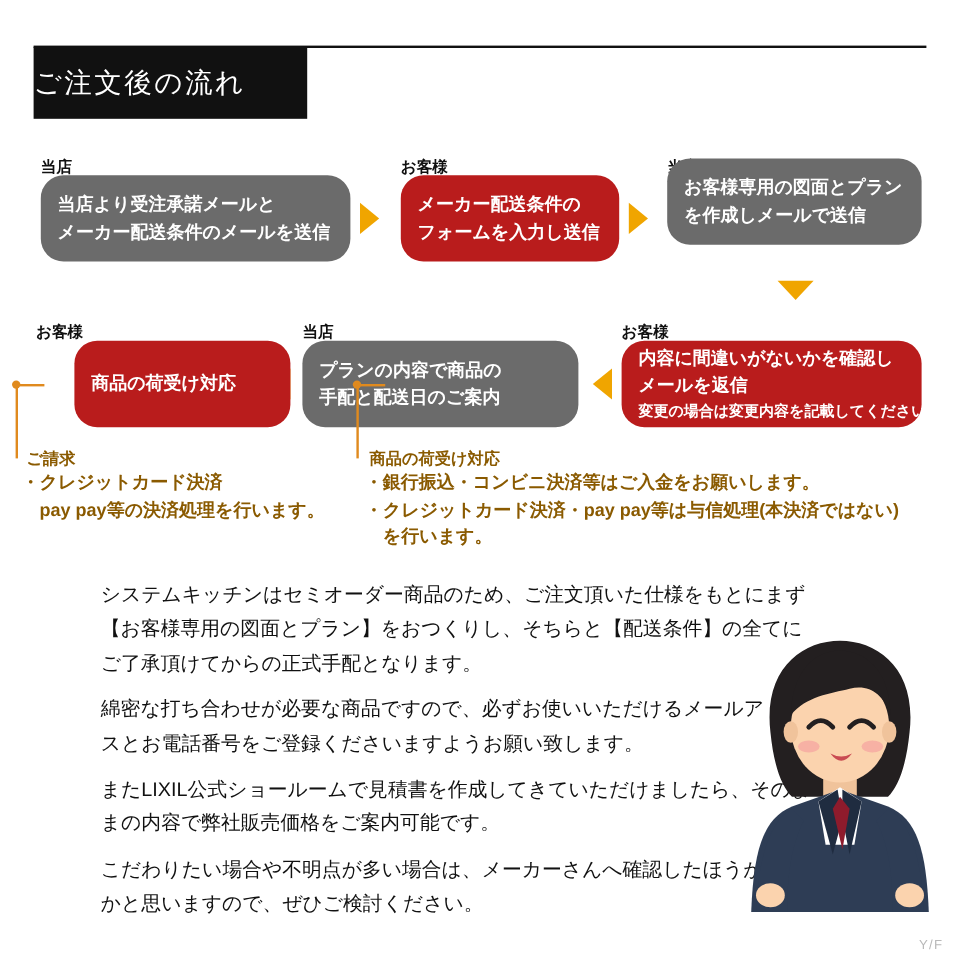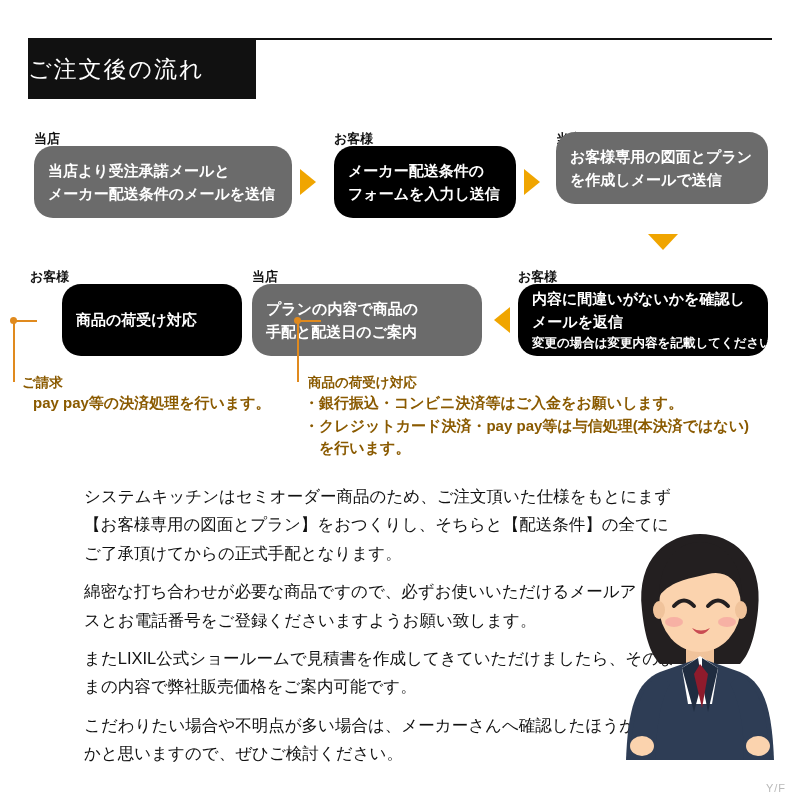--- a/index.html
+++ b/index.html
@@ -60,21 +60,21 @@
     color: #ffffff;
     font-size: 15px;
     line-height: 1.55;
     font-weight: 700;
     display: flex;
     flex-direction: column;
     justify-content: center;
     border-radius: 19px;
   }
   .gray { background: #6b6b6b; }
-  .navy { background: #000000; }
+  .navy { background: #b91c1c; }
   .fb-line { display: block; white-space: nowrap; }
   .fb-small { font-size: 12.5px; font-weight: 700; }
 
   
   .arrow-right {
     position: absolute;
     width: 0; height: 0;
     border-top: 13px solid transparent;
     border-bottom: 13px solid transparent;
     border-left: 16px solid #f0a500;
@@ -204,20 +204,21 @@
 
   <div class="actor-label" style="left:30px; top:268px;">お客様</div>
   <div class="flow-box navy" style="left:30px; top:284px; width:180px; height:72px;margin-left:32px;">
     <span class="fb-line">商品の荷受け対応</span>
   </div>
 
   <div class="bracket-dot" style="left:10px; top:317px;"></div>
   <div class="bracket" style="left:13px; top:320px; width:24px; height:62px;"></div>
   <div class="note-title" style="left:22px; top:374px;">ご請求</div>
   <div class="note-body" style="left:18px; top:392px; width:270px;">
+    <div>・クレジットカード決済</div>
     <div>　pay pay等の決済処理を行います。</div>
   </div>
 
   <div class="bracket-dot" style="left:294px; top:317px;"></div>
   <div class="bracket" style="left:297px; top:320px; width:24px; height:62px;"></div>
   <div class="note-title" style="left:308px; top:374px;">商品の荷受け対応</div>
   <div class="note-body" style="left:304px; top:392px; width:490px;">
     <div>・銀行振込・コンビニ決済等はご入金をお願いします。</div>
     <div>・クレジットカード決済・pay pay等は与信処理(本決済ではない)</div>
     <div>　を行います。</div>

